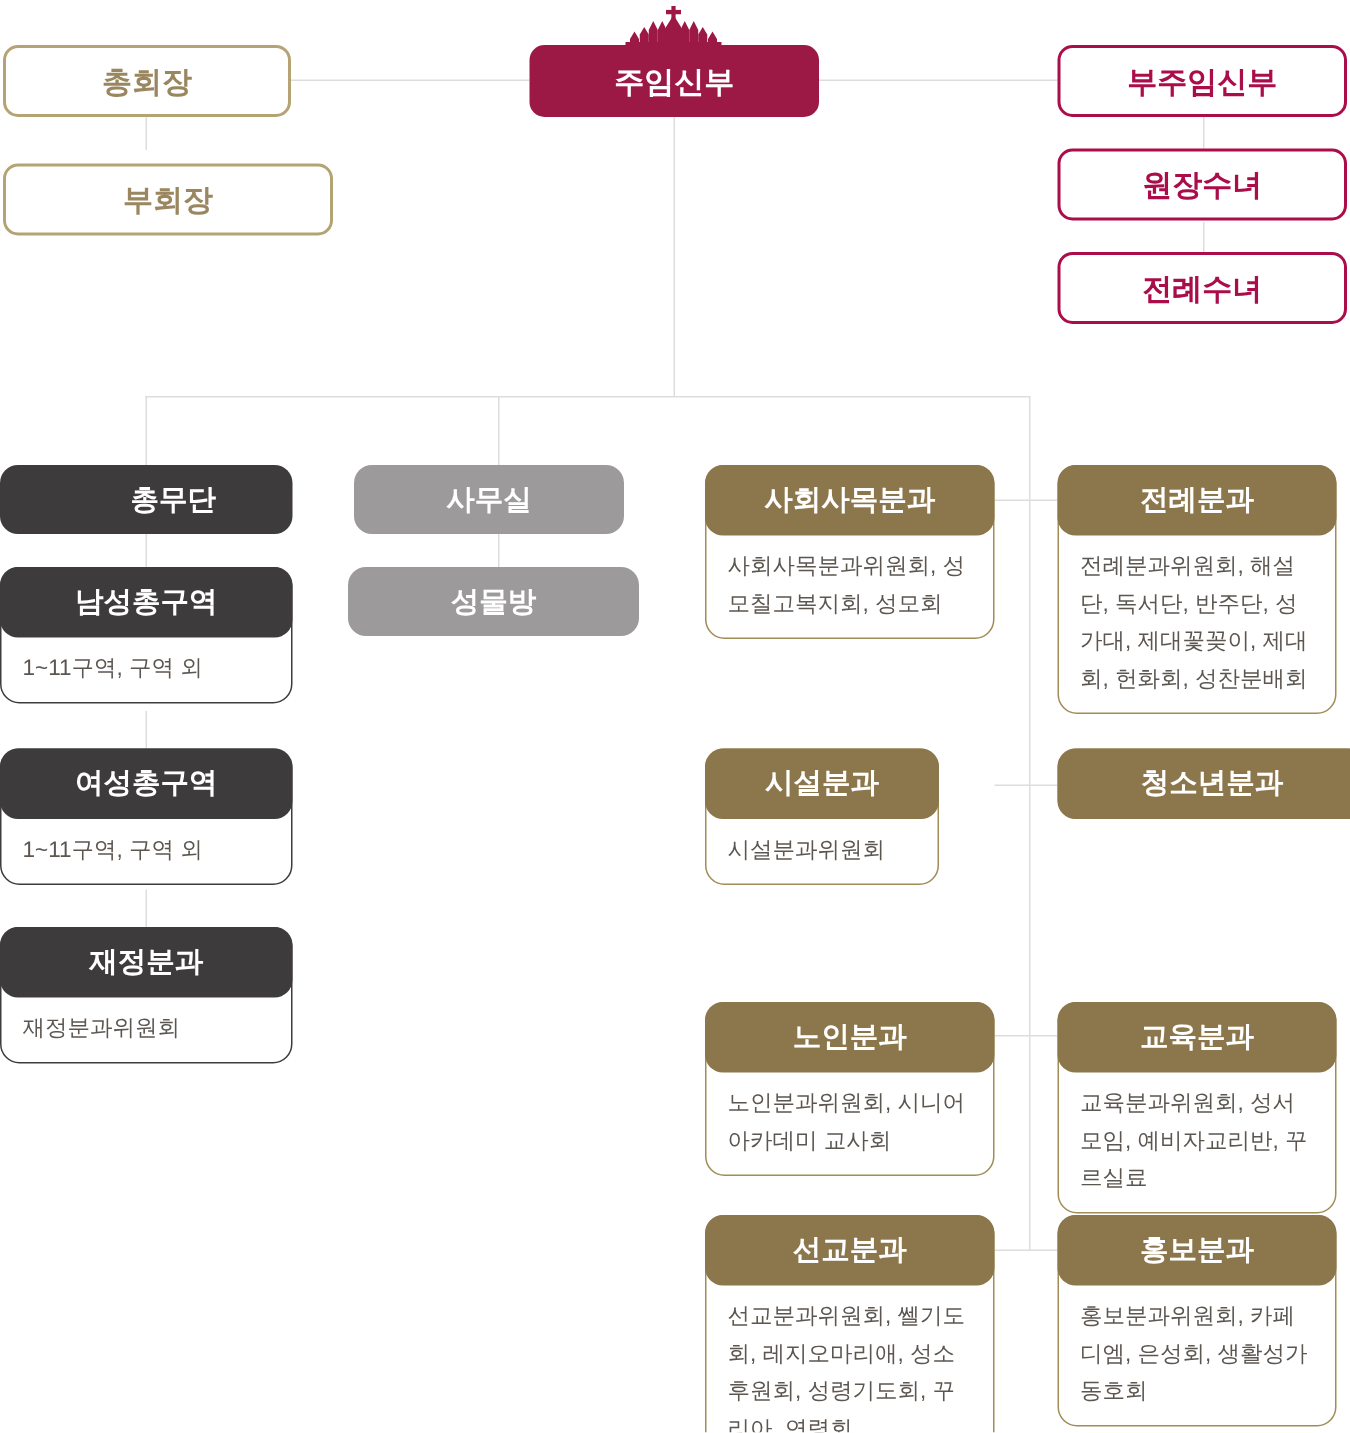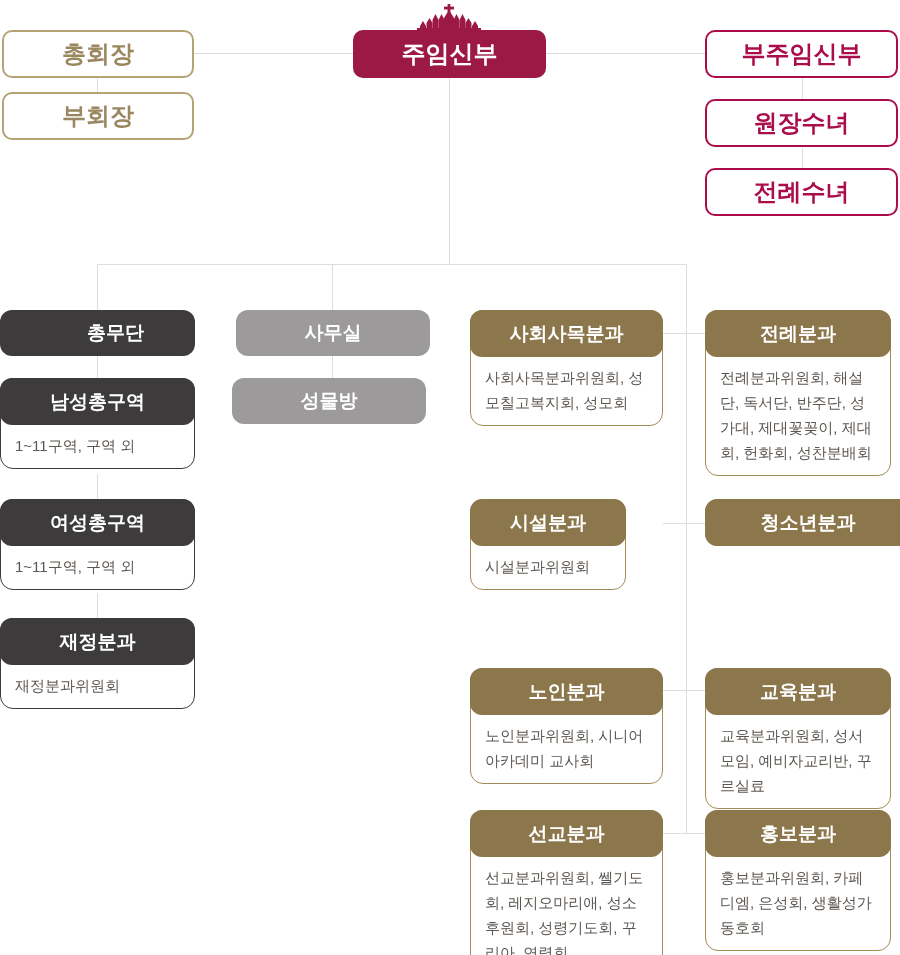--- a/index.html
+++ b/index.html
@@ -7,21 +7,21 @@
     --gold-light:#B5A376; --gold-text:#9A8760; --dark:#3E3B3C; --gray:#9C9A9B;
     --line:#DDDDDD; --member:#5C5651;
   }
   html,body{margin:0;padding:0;background:#fff;}
   .canvas{
     position:relative;width:900px;height:955px;background:#fff;overflow:hidden;
     font-family:"Liberation Sans","DejaVu Sans",sans-serif;
   }
   .node{
     position:absolute;height:48px;display:flex;align-items:center;justify-content:center;
-    border-radius:10px;font-size:24px;font-weight:700;box-sizing:border-box;background:#fff;font-family:Liberation Serif, serif;
+    border-radius:10px;font-size:20px;font-weight:700;box-sizing:border-box;background:#fff;font-family:Liberation Serif, serif;
   }
   .node.gold-outline{border:2px solid var(--gold-light);color:var(--gold-text);}
   .node.crimson-fill{background:var(--crimson);color:#fff;}
   .node.crimson-outline{border:2px solid var(--crimson-border);color:var(--crimson-border);}
   .box{
     position:absolute;height:46px;display:flex;align-items:center;justify-content:center;
     border-radius:12px;font-size:19px;font-weight:700;color:#fff;box-sizing:border-box;
   }
   .box.dark{background:var(--dark);padding-left:36px;}
   .box.gray{background:var(--gray);}
@@ -75,41 +75,41 @@
   <div class="line v" style="left:97px;top:356px;height:22px"></div>
   <div class="line v" style="left:97px;top:474px;height:25px"></div>
   <div class="line v" style="left:97px;top:593px;height:25px"></div>
   <div class="line v" style="left:332px;top:356px;height:22px"></div>
   <div class="line h" style="left:663px;top:333px;width:42px"></div>
   <div class="line h" style="left:663px;top:523px;width:42px"></div>
   <div class="line h" style="left:663px;top:690px;width:42px"></div>
   <div class="line h" style="left:663px;top:833px;width:42px"></div>
 
   <div class="node gold-outline" style="left:2px;top:30px;width:192px">총회장</div>
-  <div class="node gold-outline" style="left:2px;top:92px;width:192px">부회장</div>
+  <div class="node gold-outline" style="left:2px;top:109px;width:220px">부회장</div>
   <div class="node crimson-fill" style="left:353px;top:30px;width:193px">주임신부</div>
   <div class="node crimson-outline" style="left:705px;top:30px;width:193px">부주임신부</div>
   <div class="node crimson-outline" style="left:705px;top:99px;width:193px">원장수녀</div>
   <div class="node crimson-outline" style="left:705px;top:168px;width:193px">전례수녀</div>
 
   <div class="box dark" style="left:0;top:310px;width:195px">총무단</div>
   <div class="grp dark" style="left:0;top:378px;width:195px">
     <div class="hd">남성총구역</div>
     <div class="bd">1~11구역, 구역 외</div>
   </div>
   <div class="grp dark" style="left:0;top:499px;width:195px">
     <div class="hd">여성총구역</div>
     <div class="bd">1~11구역, 구역 외</div>
   </div>
   <div class="grp dark" style="left:0;top:618px;width:195px">
     <div class="hd">재정분과</div>
     <div class="bd">재정분과위원회</div>
   </div>
 
-  <div class="box gray" style="left:236px;top:310px;width:194px">사무실</div>
+  <div class="box gray" style="left:236px;top:310px;width:180px">사무실</div>
   <div class="box gray" style="left:232px;top:378px;width:194px">성물방</div>
 
   <div class="grp gold" style="left:470px;top:310px;width:193px">
     <div class="hd">사회사목분과</div>
     <div class="bd">사회사목분과위원회, 성모칠고복지회, 성모회</div>
   </div>
   <div class="grp gold" style="left:470px;top:499px;width:156px">
     <div class="hd">시설분과</div>
     <div class="bd">시설분과위원회</div>
   </div>

